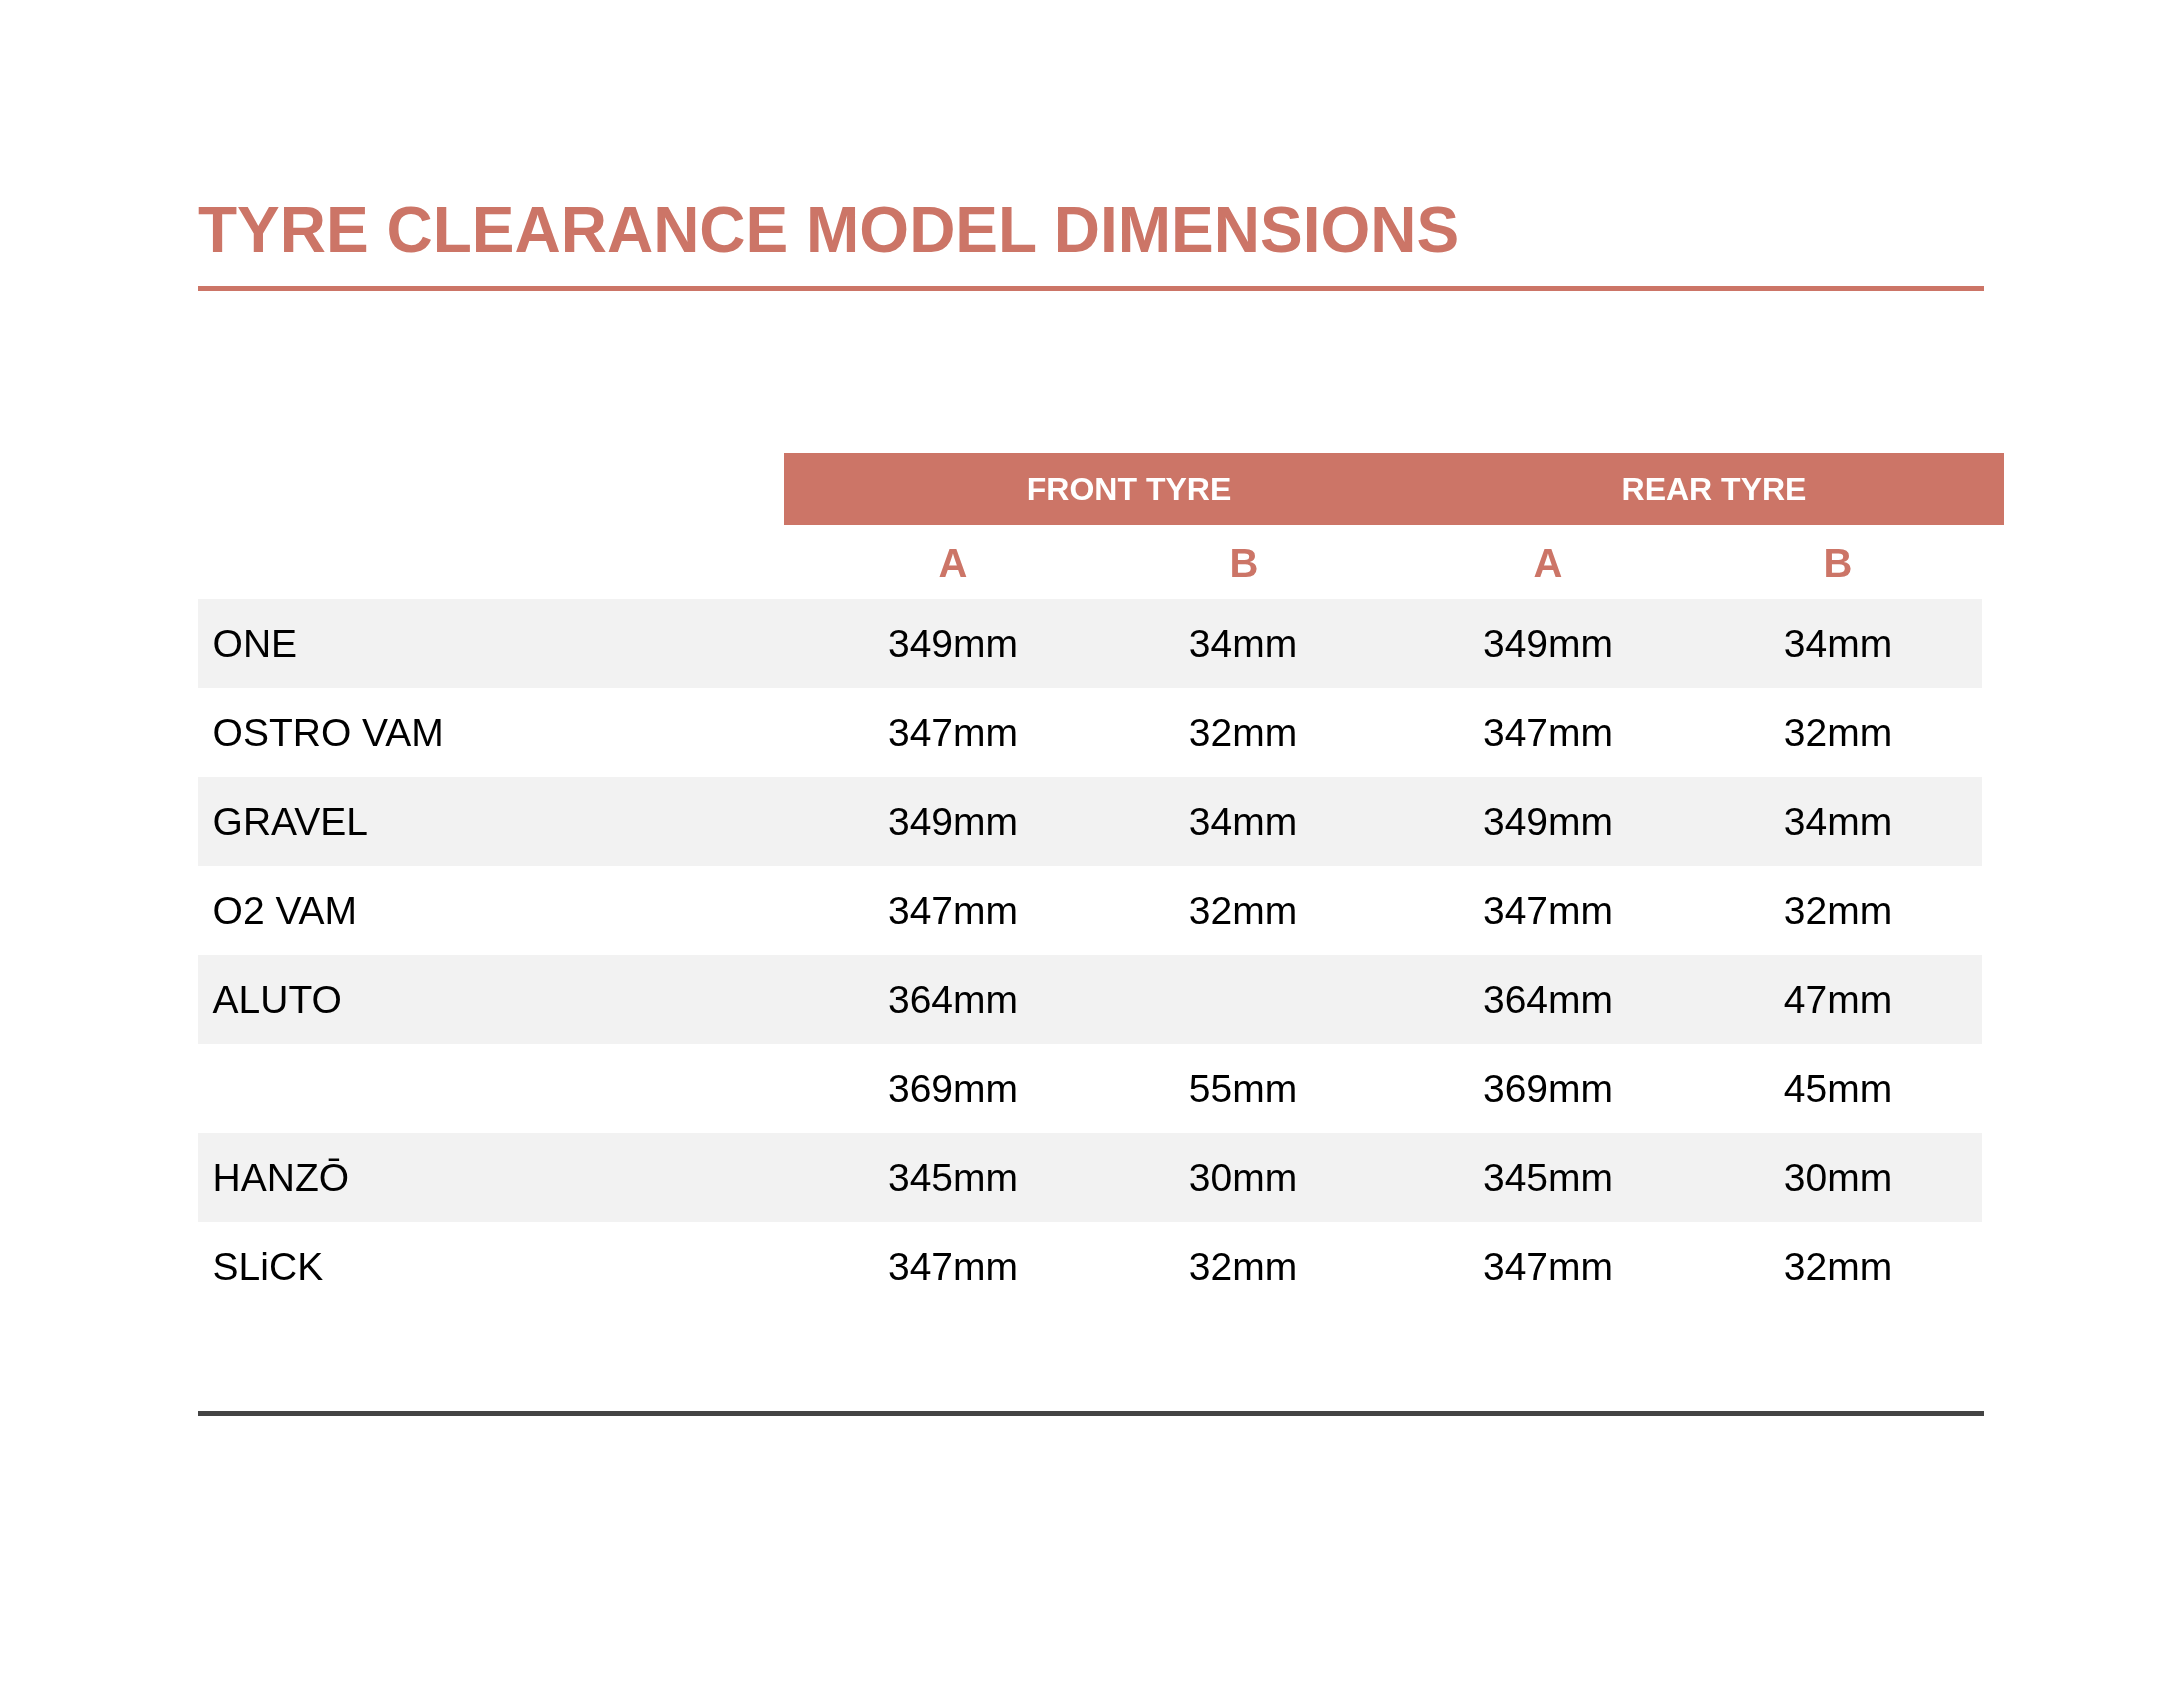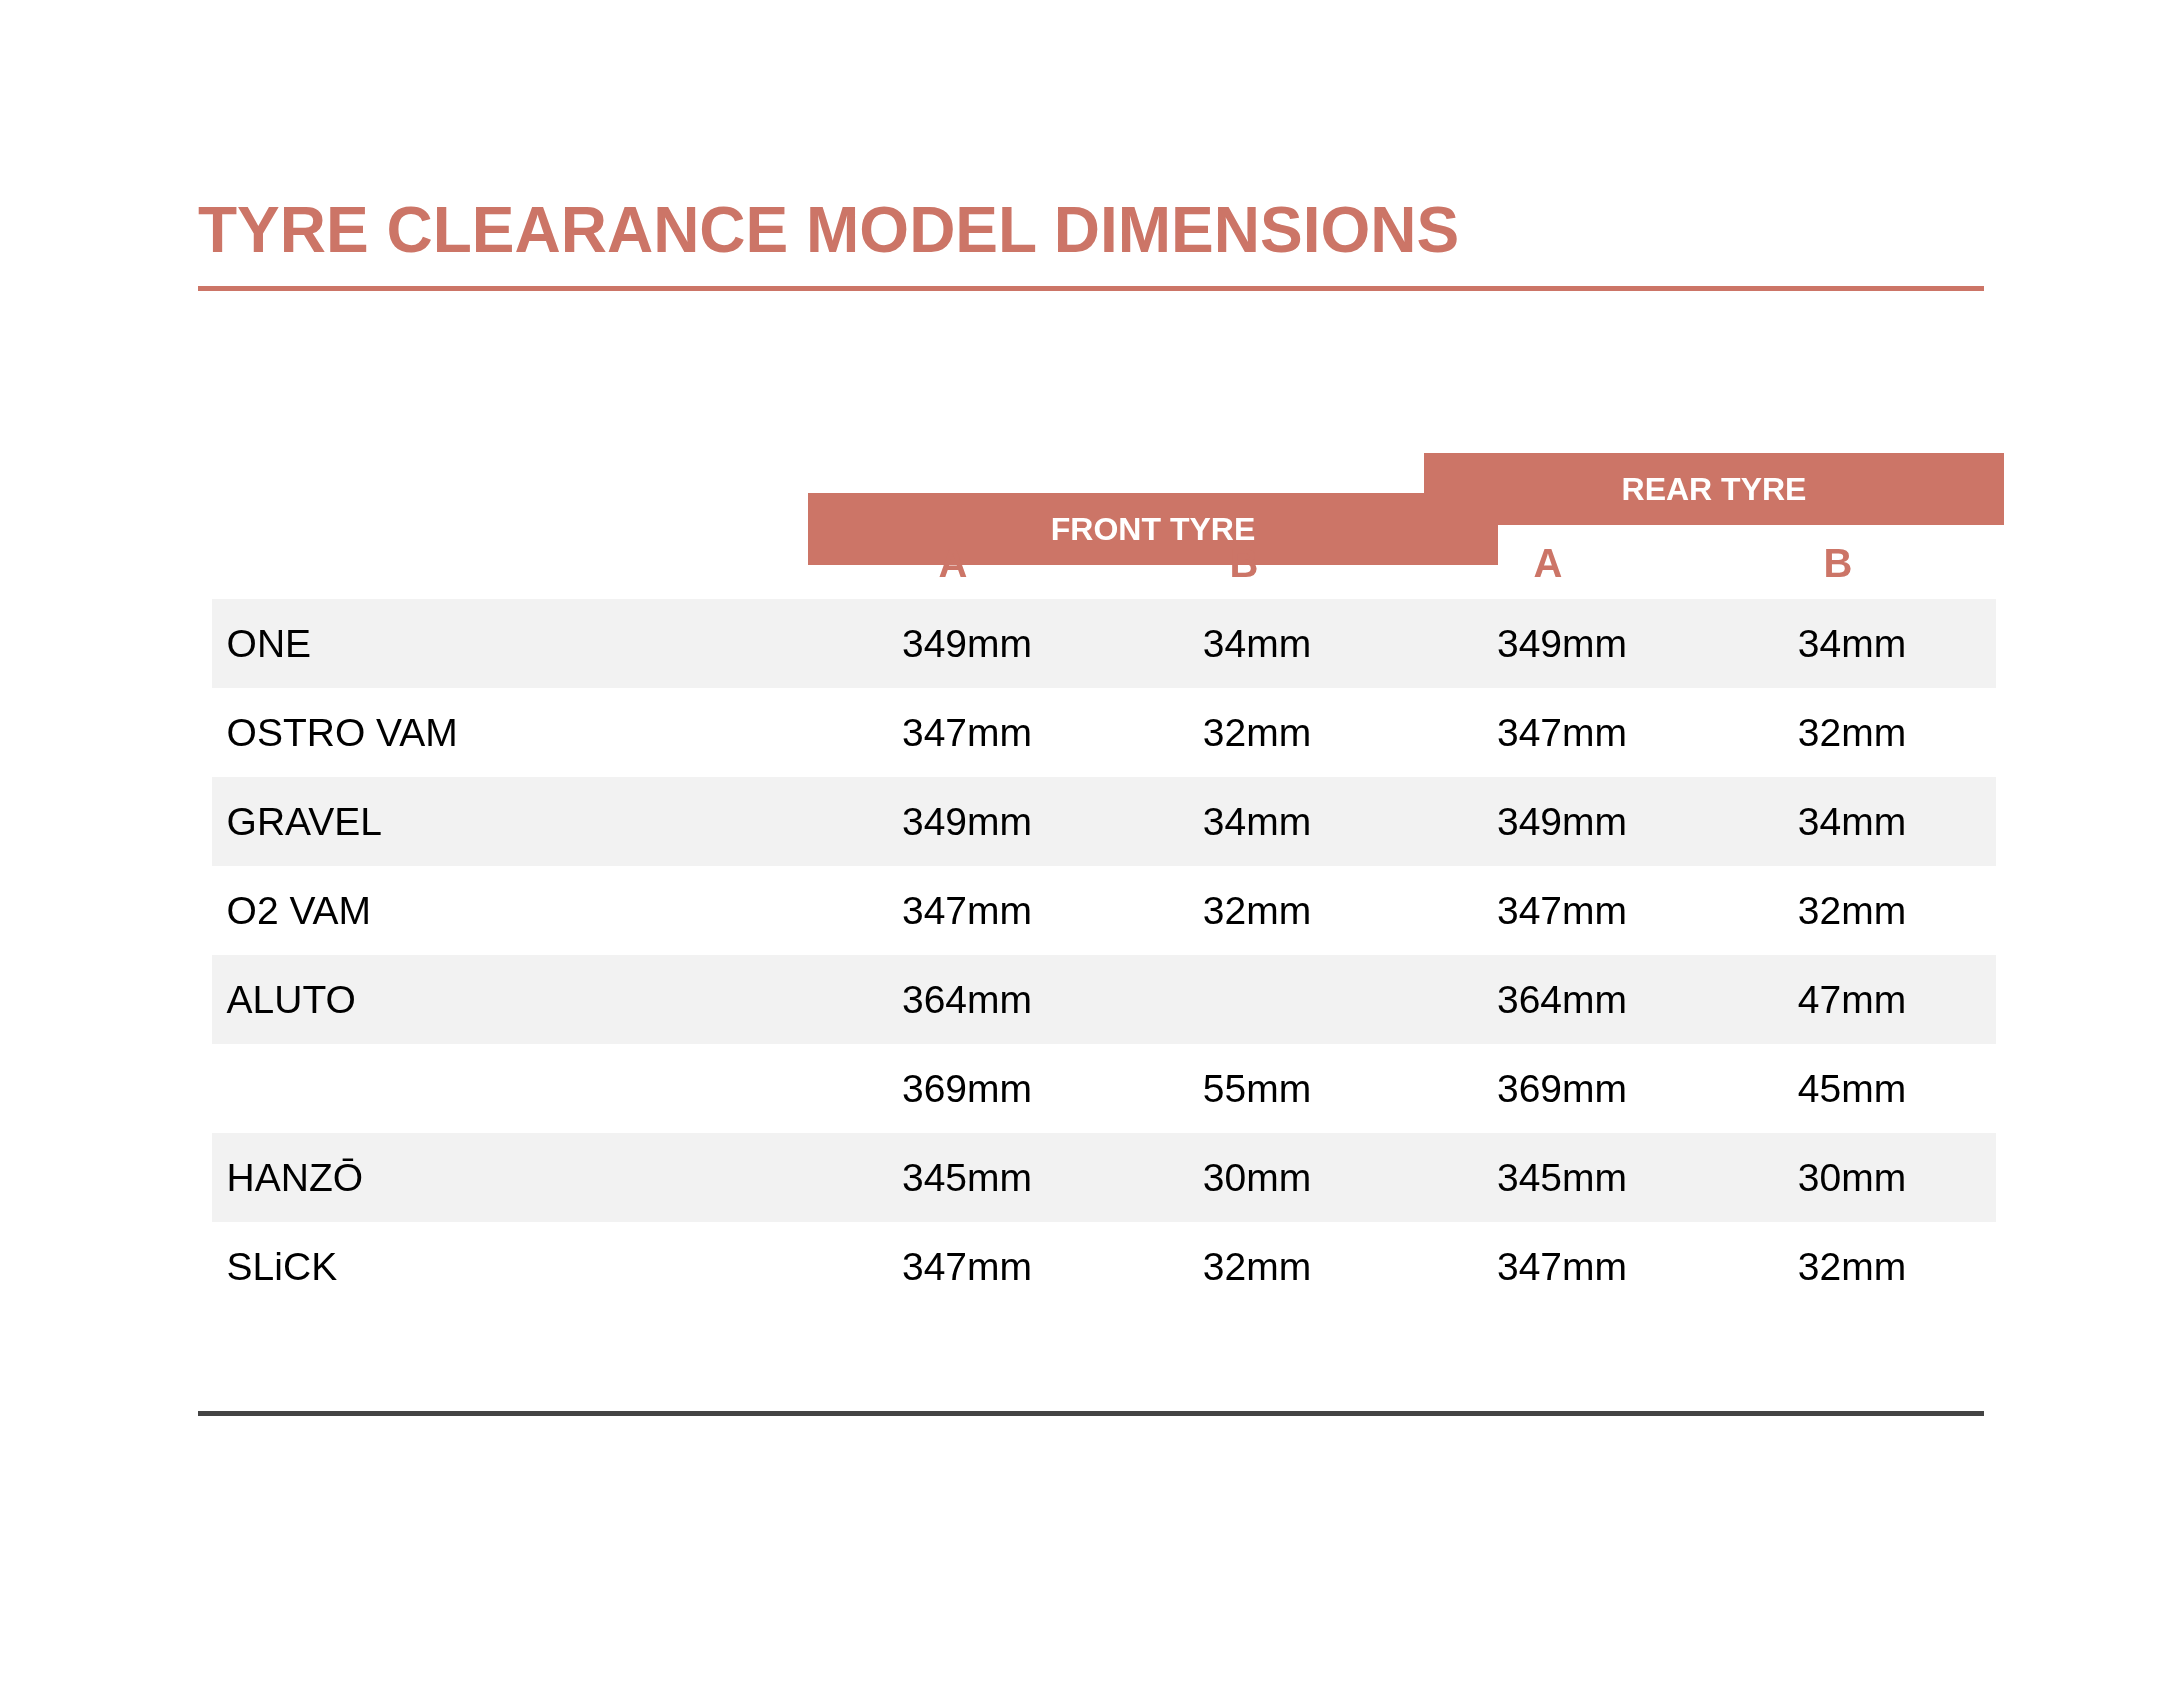--- a/index.html
+++ b/index.html
@@ -49,38 +49,38 @@
       height: 72px;
       background: #cc7567;
       color: #ffffff;
       font-weight: bold;
       font-size: 32px;
       display: flex;
       align-items: center;
       justify-content: center;
       white-space: nowrap;
     }
-    .group-front { left: 808px; width: 690px; margin-top: 40px; }
+    .group-front { left: 784px; width: 690px; }
     .group-rear  { left: 1403px; width: 580px; margin-left: 21px; }
 
     .sub-header {
       position: absolute;
       top: 535px;
       height: 56px;
       color: #cc7567;
       font-weight: bold;
       font-size: 40px;
       display: flex;
       align-items: center;
       justify-content: center;
     }
 
     .table {
       position: absolute;
-      left: 212px;
+      left: 198px;
       top: 599px;
       width: 1784px;
     }
     .row {
       position: relative;
       height: 89px;
       width: 100%;
     }
     .row.shaded { background: #f2f2f2; }
     .cell {

